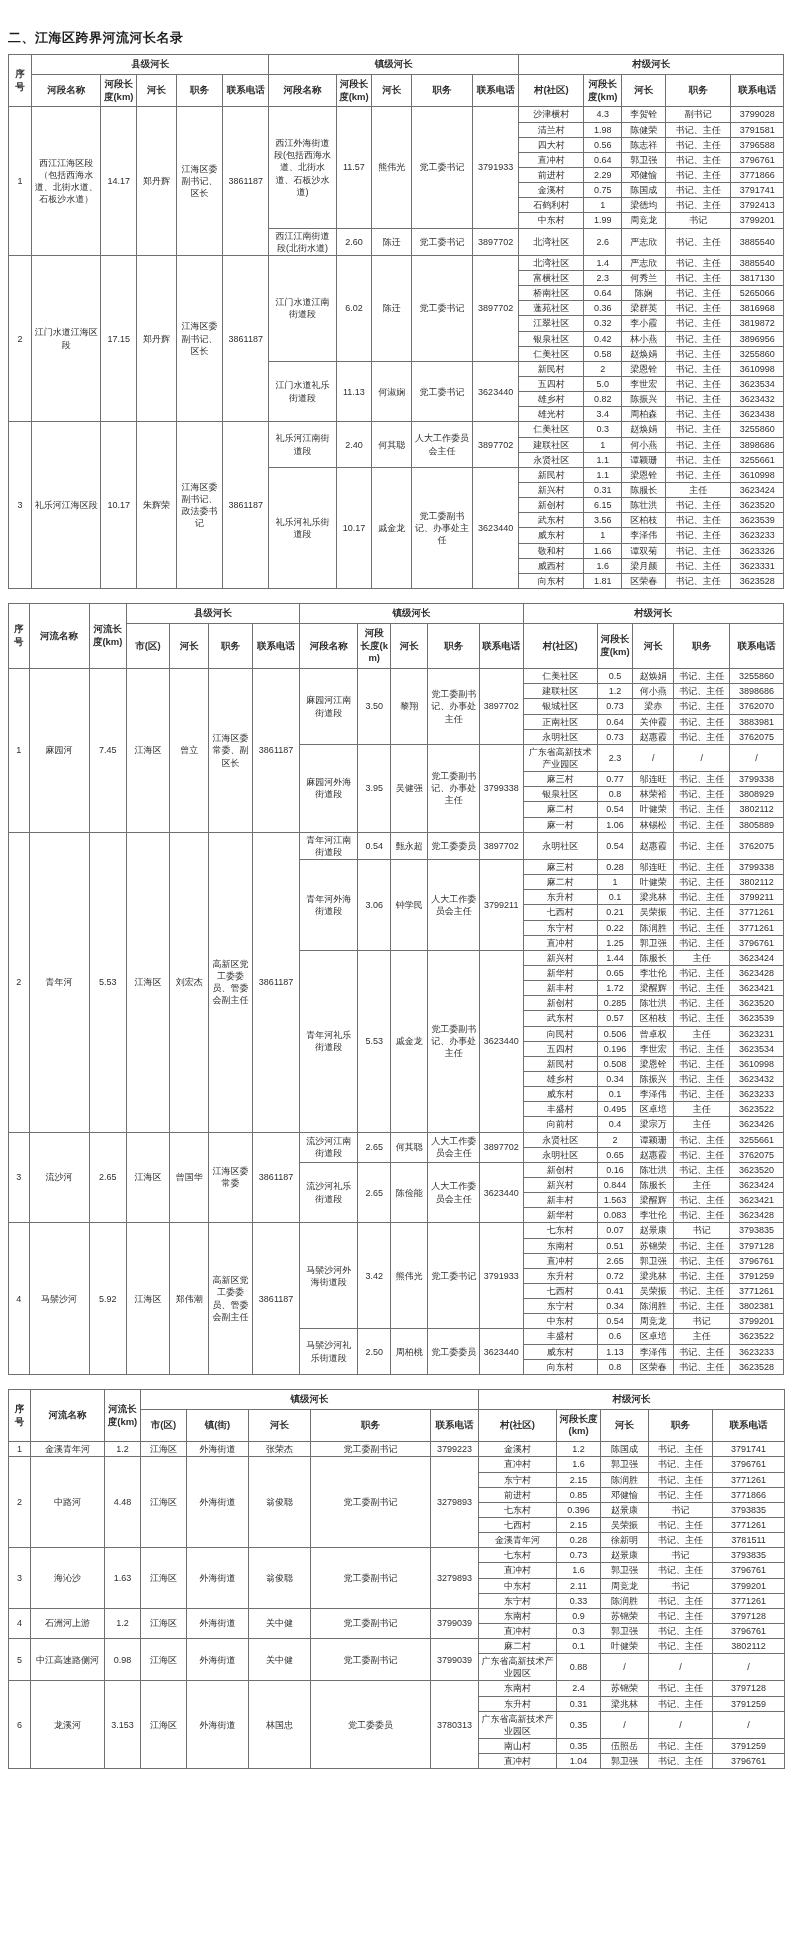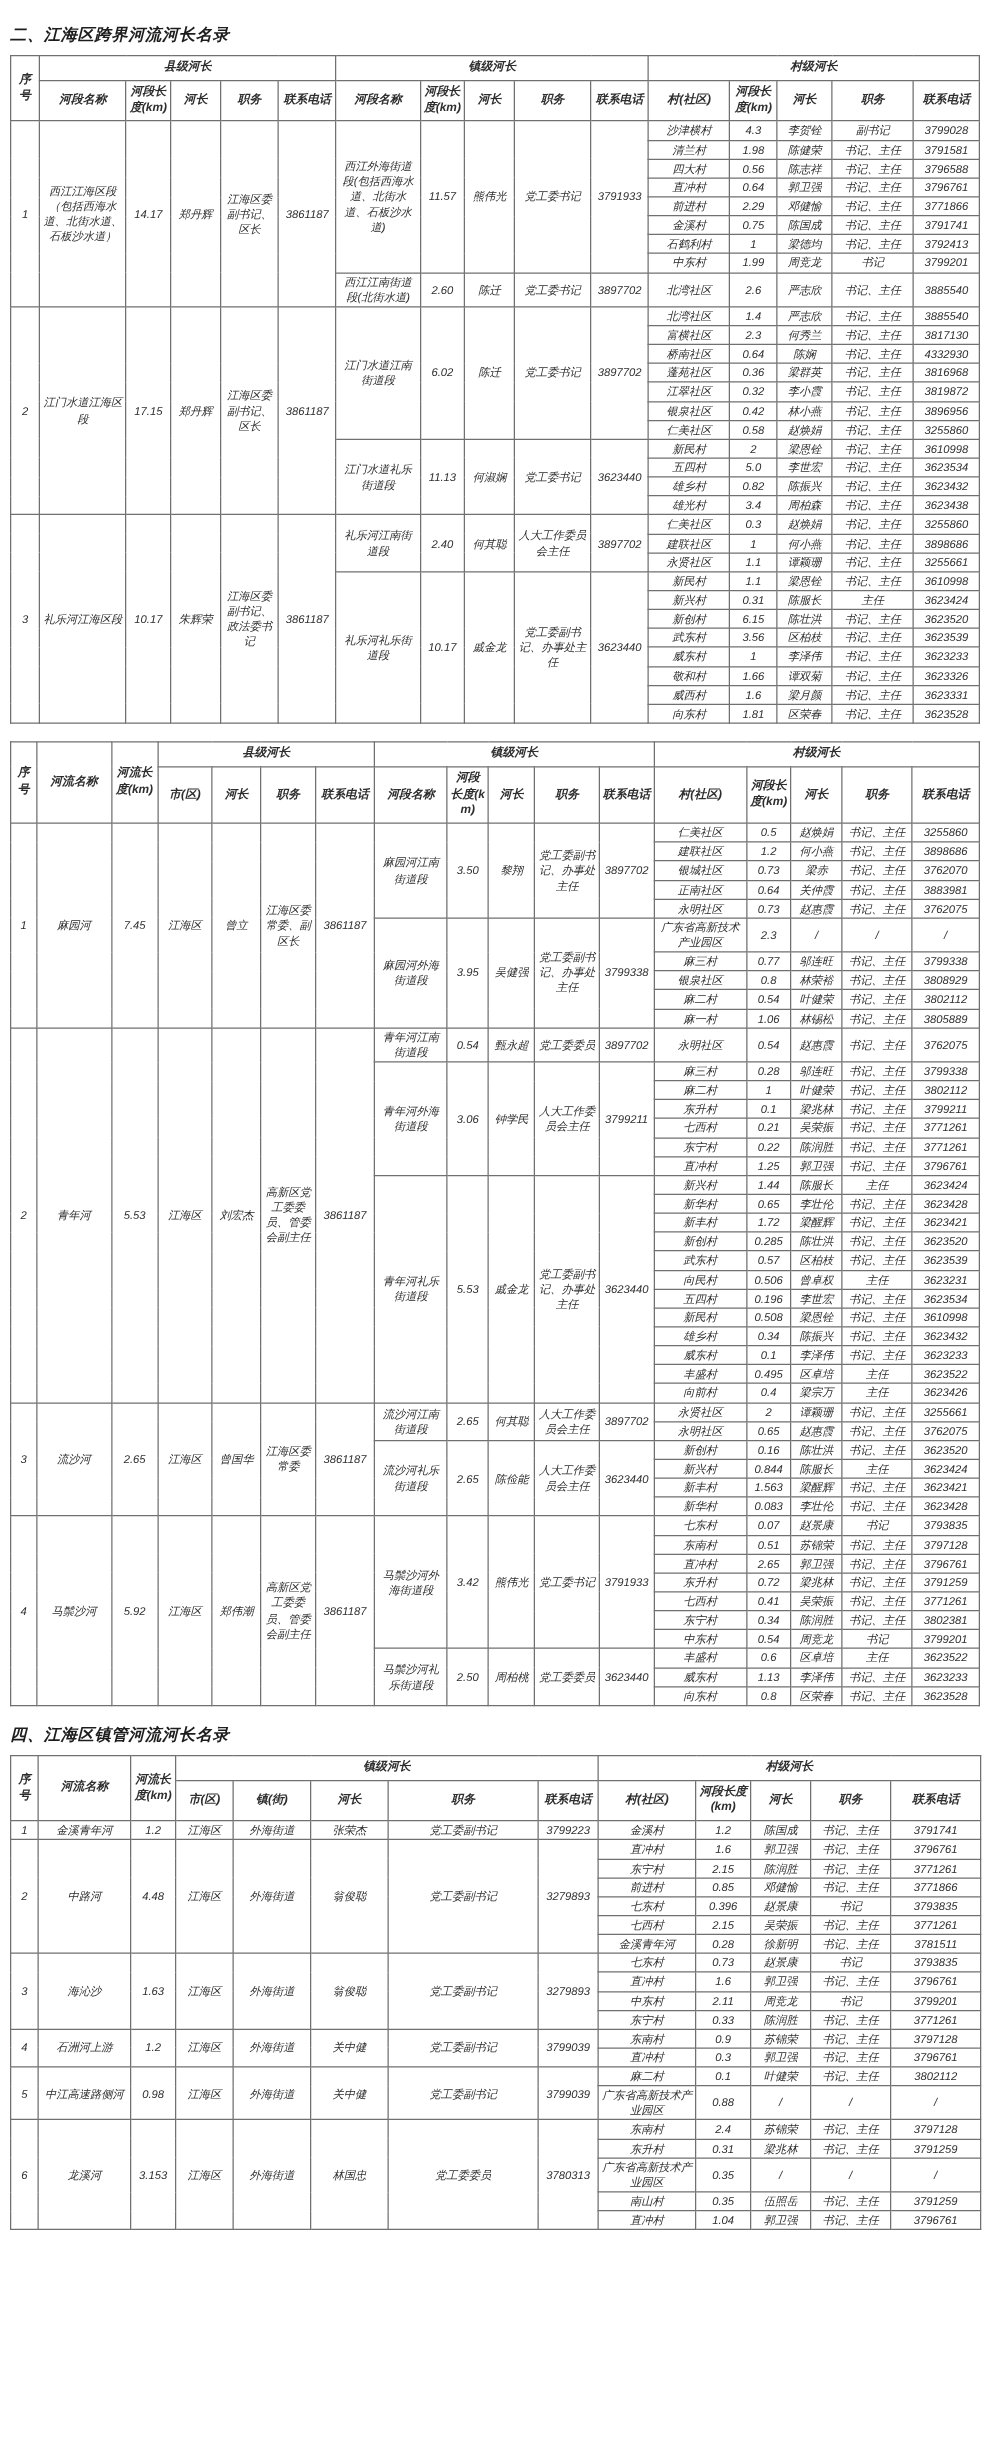--- a/index.html
+++ b/index.html
@@ -1,17 +1,17 @@
 <!DOCTYPE html>
 <html><head>
 <meta charset="utf-8">
 <style>
   html,body{margin:0;padding:0;background:#ffffff;}
   body{width:792px;font-family:"Liberation Sans","DejaVu Sans",sans-serif;color:#2e2e2e;}
-  #doc{padding:9px 8px 30px 8px;font-style:italic;}
+  #doc{padding:19px 8px 30px 8px;}
   .sec-title{font-size:13px;font-weight:bold;color:#1d1d1d;margin:10px 0 7px 0;letter-spacing:.5px;}
   table.river-table{border-collapse:collapse;table-layout:fixed;width:776px;margin-bottom:14px;}
   table.river-table th,table.river-table td{
     border:1px solid #707070;text-align:center;vertical-align:middle;
     font-size:9px;line-height:1.35;padding:1px 2px;word-break:break-all;color:#2e2e2e;
   }
   table.river-table th{font-weight:bold;font-size:9.5px;padding:3px 2px;}
   table.river-table td{height:11px;}
 </style>
 </head>
@@ -166,21 +166,21 @@
           <td>2.3</td>
           <td>何秀兰</td>
           <td>书记、主任</td>
           <td>3817130</td>
         </tr>
         <tr>
           <td>桥南社区</td>
           <td>0.64</td>
           <td>陈娴</td>
           <td>书记、主任</td>
-          <td>4332930</td>
+          <td>5265066</td>
         </tr>
         <tr>
           <td>蓬苑社区</td>
           <td>0.36</td>
           <td>梁群英</td>
           <td>书记、主任</td>
           <td>3816968</td>
         </tr>
         <tr>
           <td>江翠社区</td>
@@ -761,21 +761,20 @@
         </tr>
         <tr>
           <td>向东村</td>
           <td>0.8</td>
           <td>区荣春</td>
           <td>书记、主任</td>
           <td>3623528</td>
         </tr>
       </tbody>
     </table>
-    <div class="sec-title">四、江海区镇管河流河长名录</div>
     <table class="river-table">
       <colgroup>
         <col style="width: 22px;">
         <col style="width: 74px;">
         <col style="width: 36px;">
         <col style="width: 46px;">
         <col style="width: 62px;">
         <col style="width: 62px;">
         <col style="width: 120px;">
         <col style="width: 48px;">

